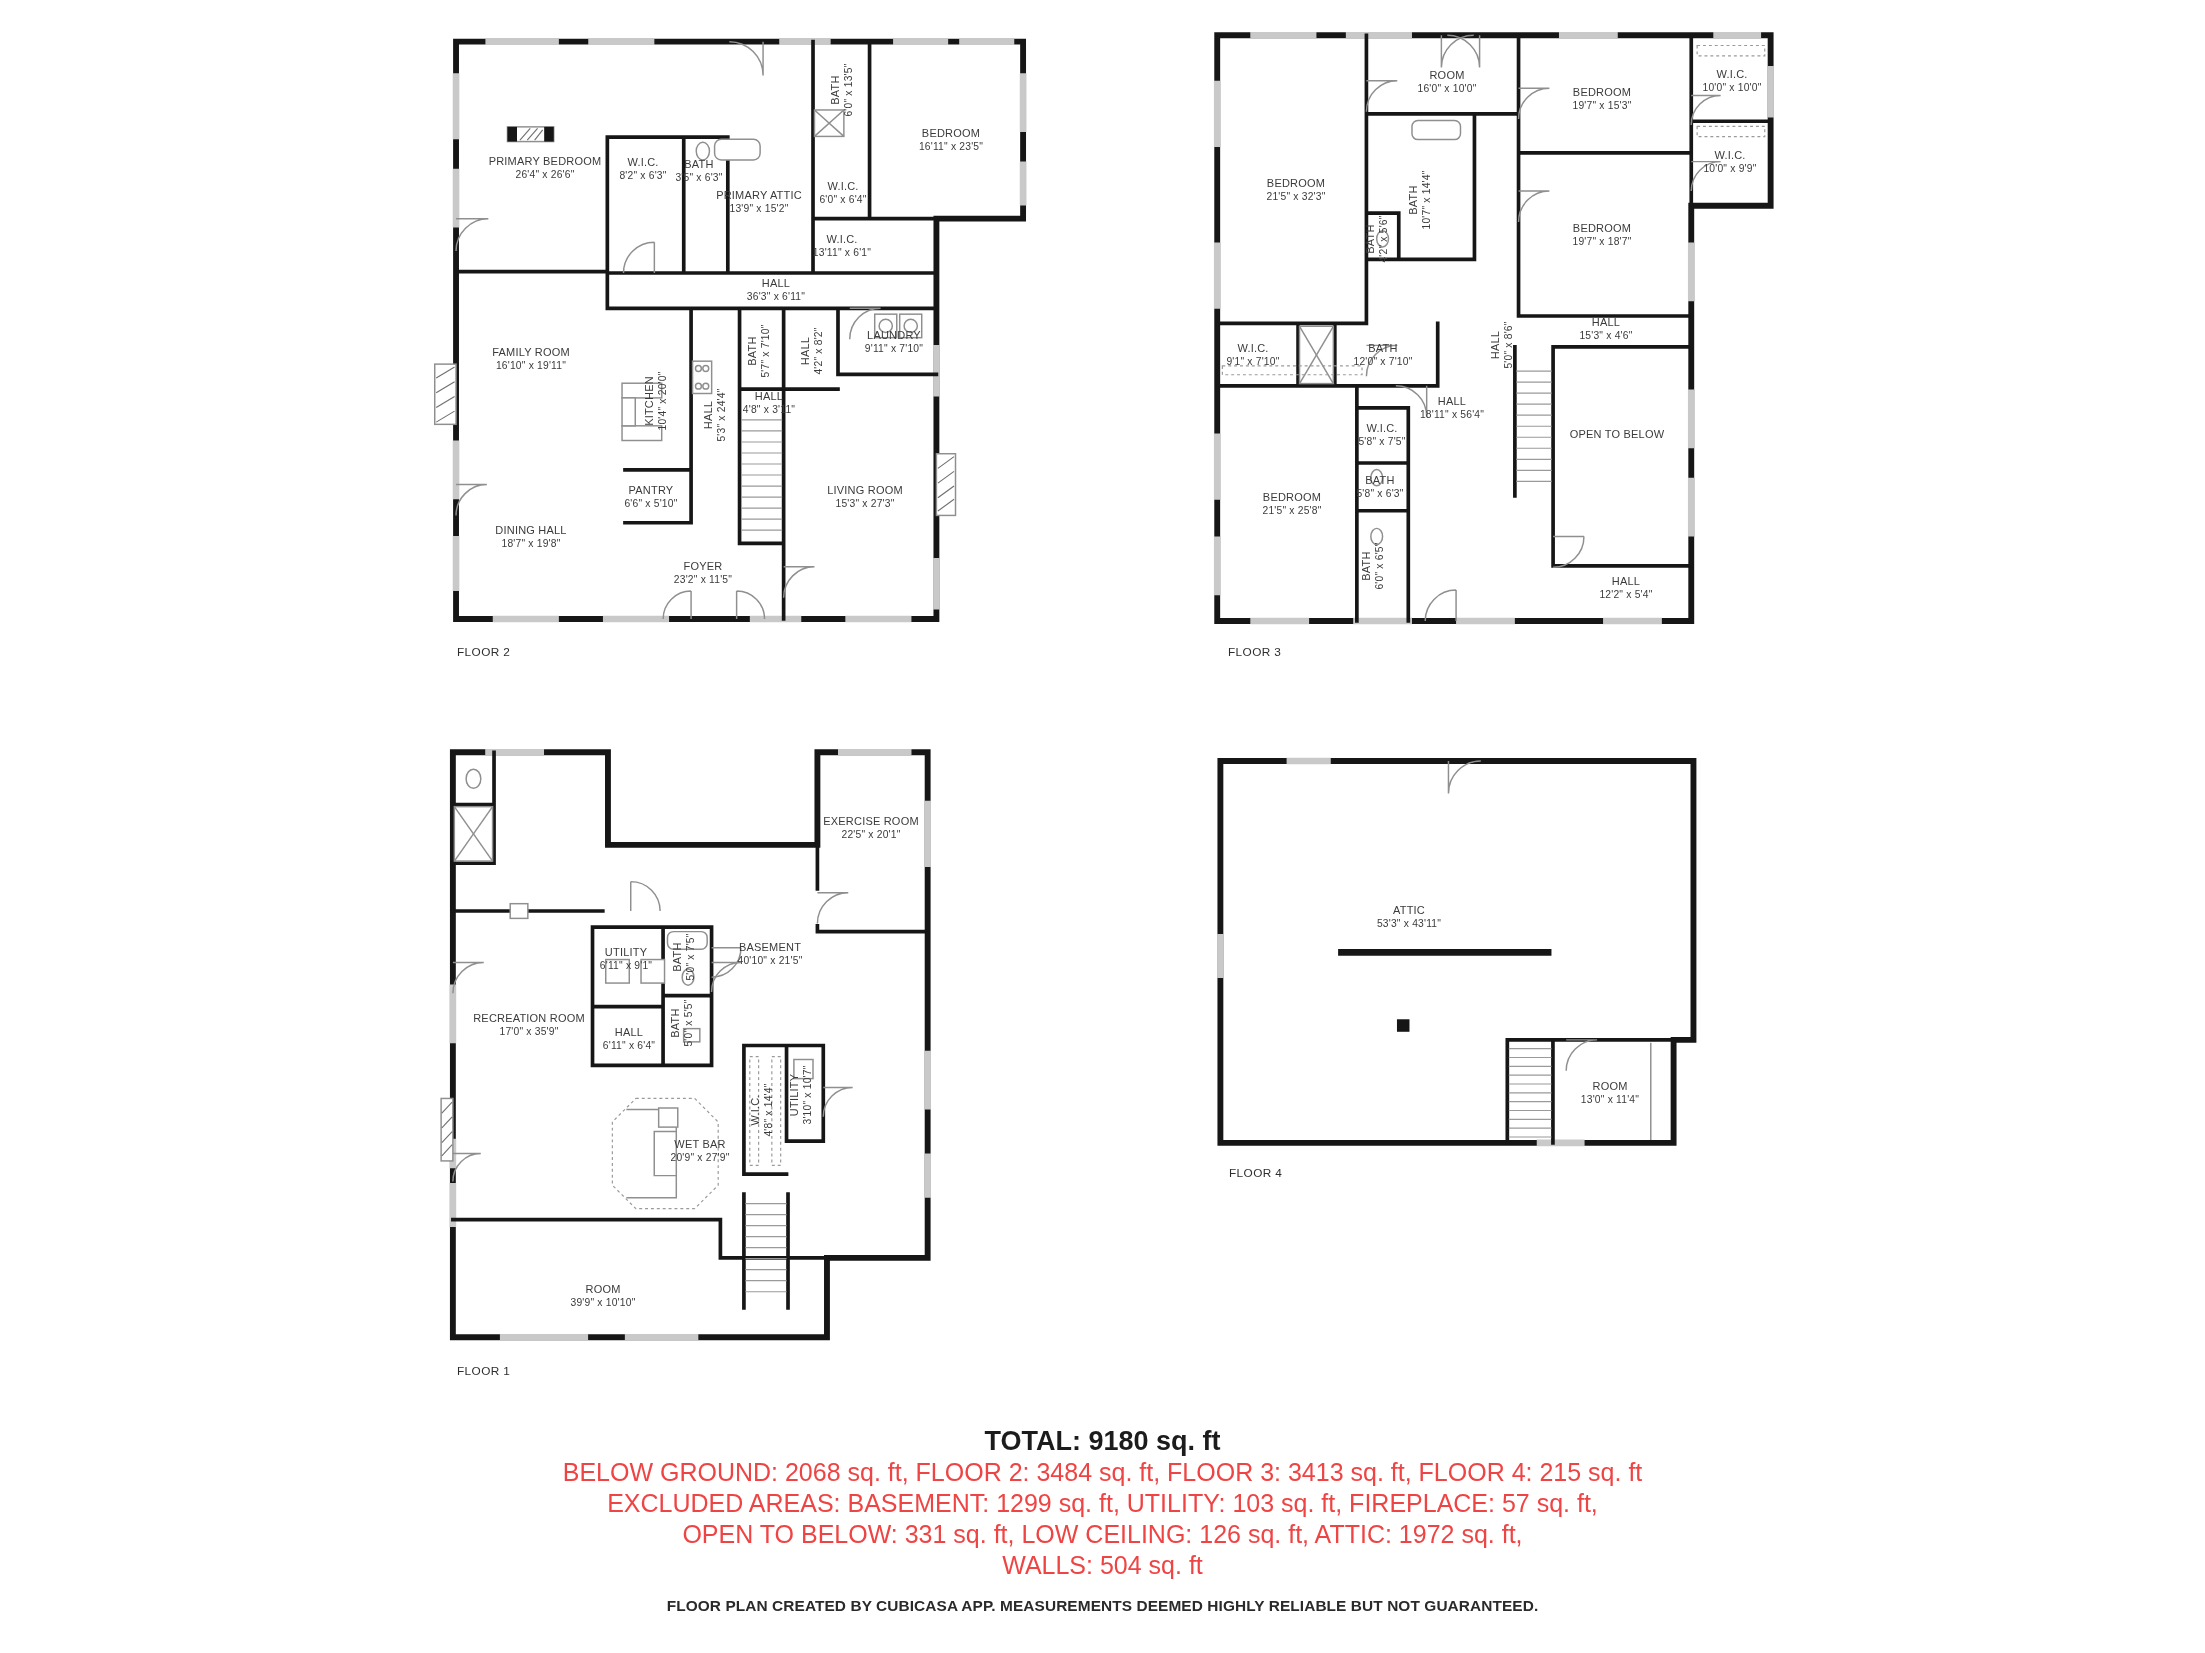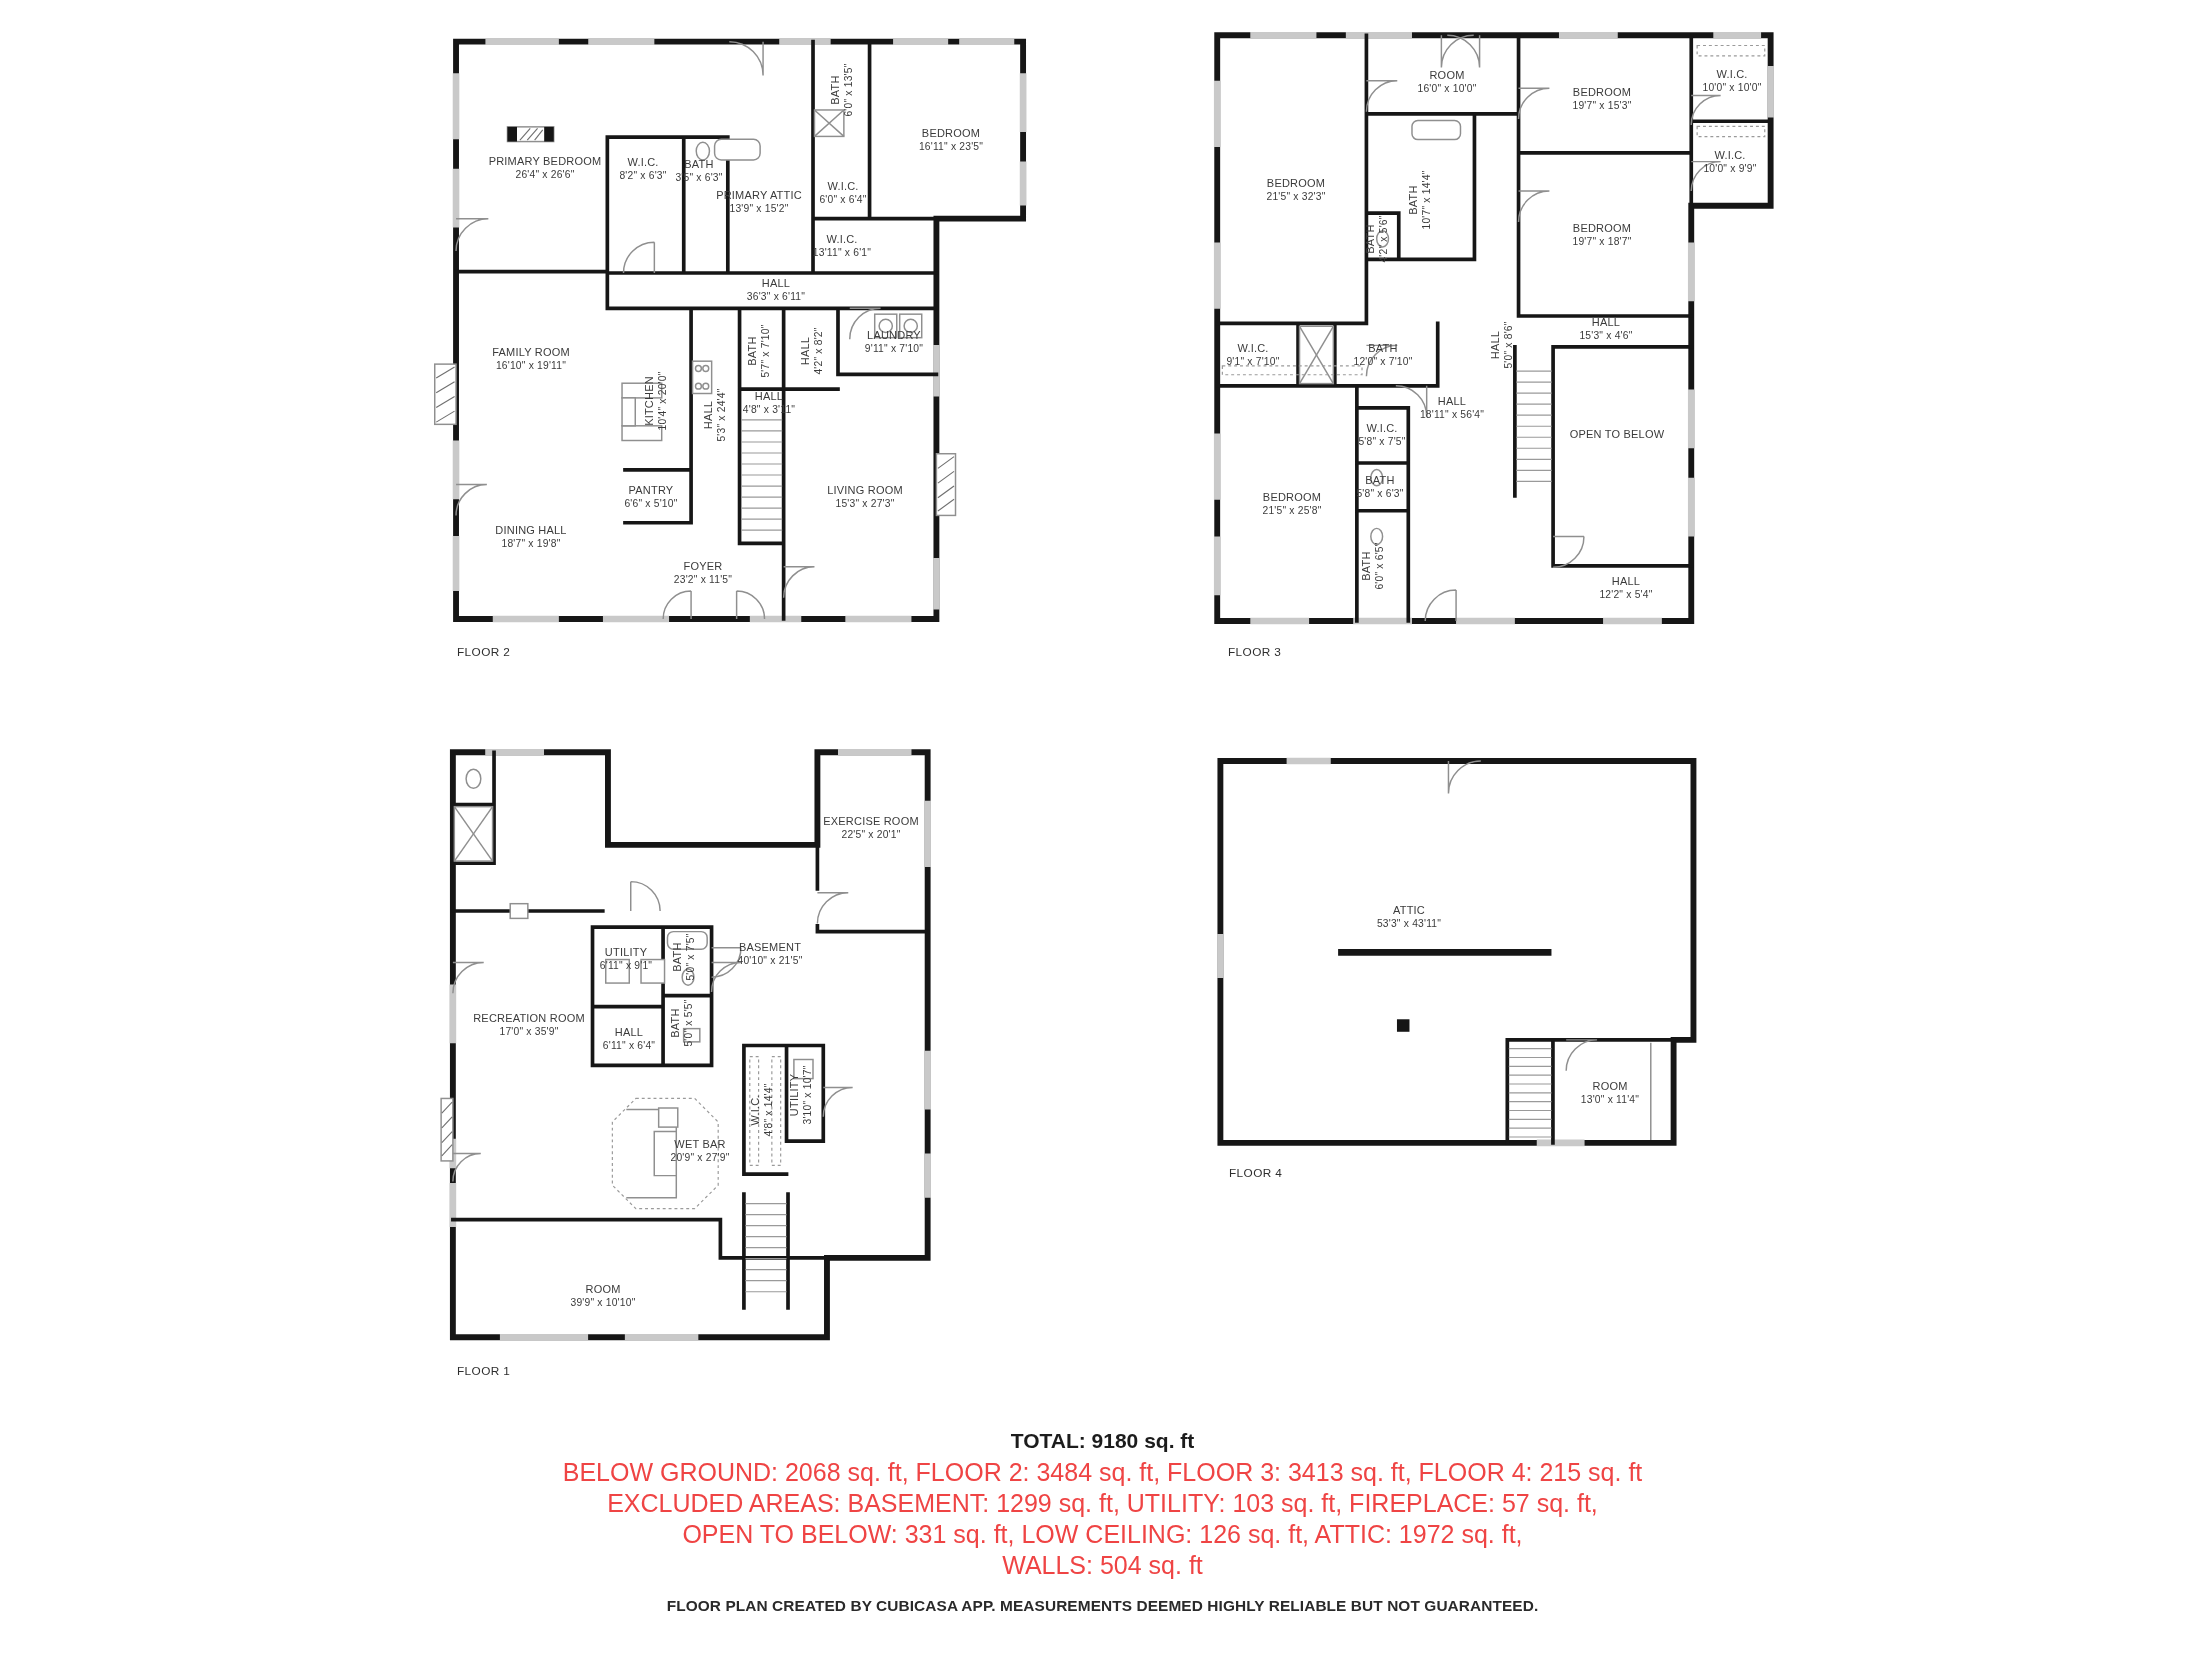--- a/index.html
+++ b/index.html
@@ -25,21 +25,21 @@
   }
   .lbl .rn{display:block;font-size:11px;}
   .lbl .rd{display:block;font-size:10.3px;}
   .lbl.v{transform:translate(-50%,-50%) rotate(-90deg);}
   .floor-tag{
     position:absolute;font-size:11.8px;color:#2e2e2e;letter-spacing:0.4px;z-index:5;
   }
   .summary{
     position:absolute;left:0;top:1425px;width:2205px;text-align:center;color:#1c1c1c;z-index:5;
   }
-  .summary .total{font-size:21px;font-weight:700;line-height:32px;}
+  .summary .total{font-size:27px;font-weight:700;line-height:32px;}
   .summary .sline{font-size:25px;font-weight:400;line-height:31px;color:#ef4444;}
   .summary .foot{margin-top:16px;font-size:15.4px;font-weight:600;color:#2a2a2a;letter-spacing:0.1px;}
 </style>
 </head>
 <body>
 
 <svg style="left:434px;top:29px" width="617" height="610" viewBox="0 0 840 830">
 
   <path class="wall" d="M30,17 H802 V258 H684 V803 H30 Z"></path>
 

